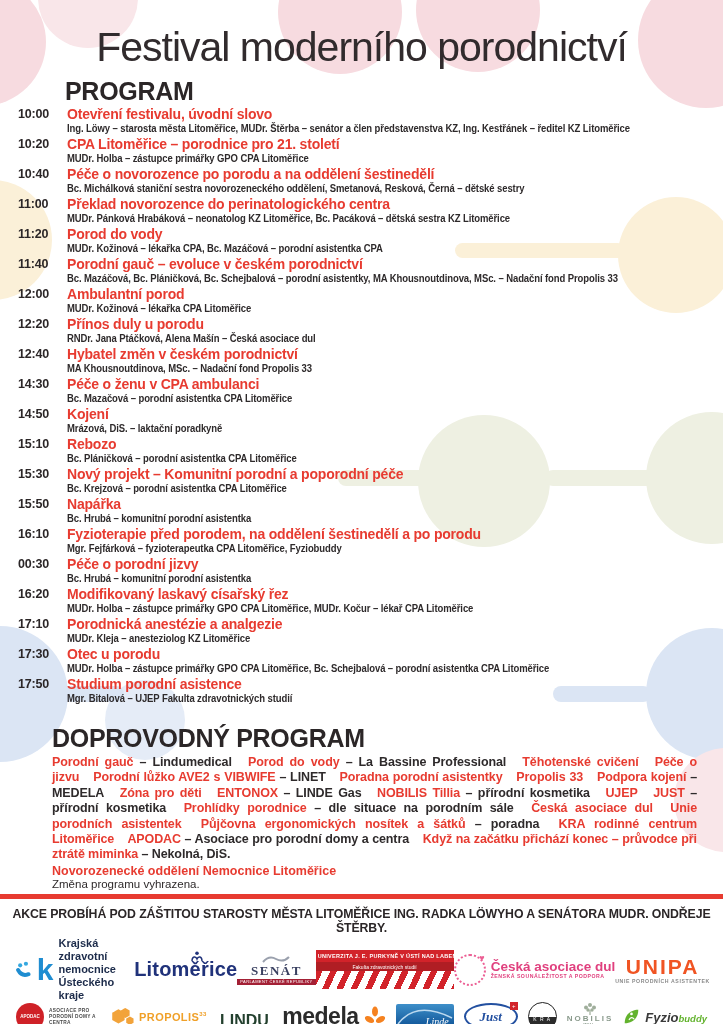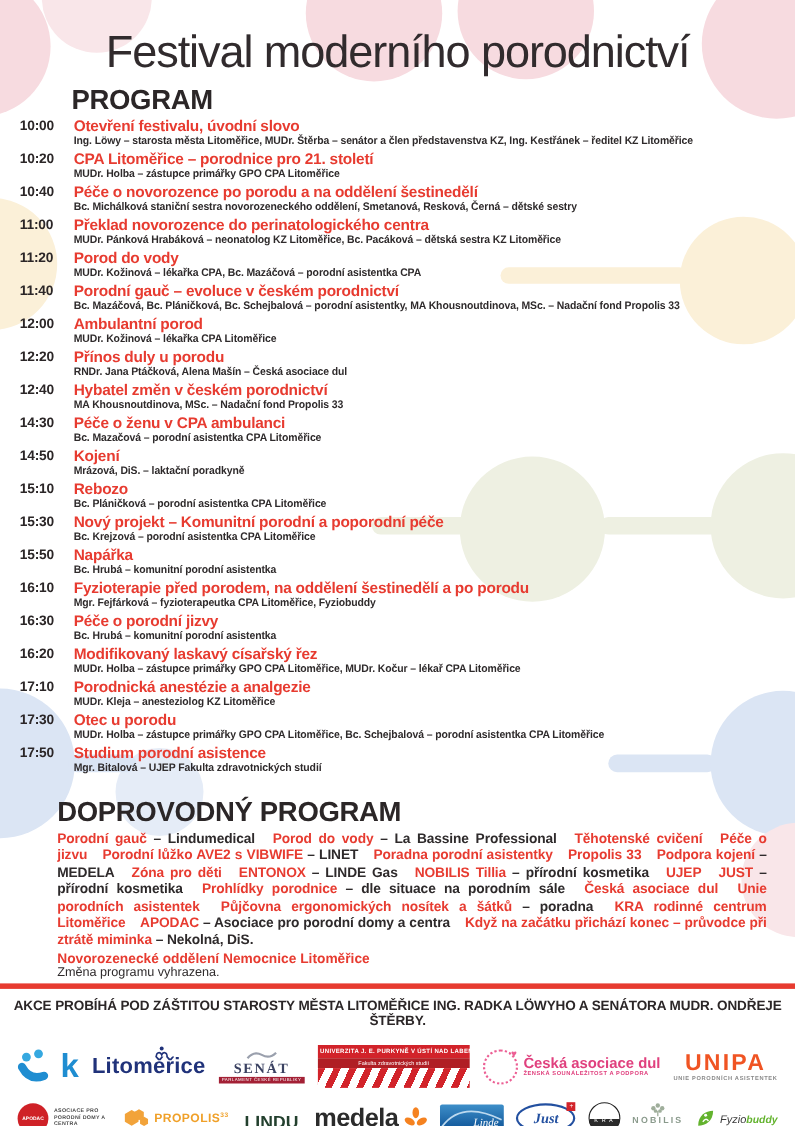--- a/index.html
+++ b/index.html
@@ -92,21 +92,21 @@
   .medela-name{font-size:23px;font-weight:800;color:#2b2b2b;letter-spacing:-0.5px;}
   .linde-box{width:58px;height:25px;border-radius:2px;background:linear-gradient(180deg,#3e8fc9 0%,#0b4f93 100%);position:relative;overflow:hidden;}
   .linde-name{position:absolute;right:5px;bottom:2px;color:#fff;font-size:10px;font-style:italic;font-family:"Liberation Serif",serif;}
   .just-oval{width:50px;height:23px;border:2px solid #2350a0;border-radius:50%;position:relative;display:flex;align-items:center;justify-content:center;}
   .just-name{color:#2350a0;font-size:13px;font-weight:700;font-style:italic;font-family:"Liberation Serif",serif;}
   .just-flag{position:absolute;top:-3px;right:-2px;width:8px;height:8px;background:#d2232a;color:#fff;font-size:6px;line-height:8px;text-align:center;}
   .kra-circle{width:27px;height:27px;border:1.5px solid #222;border-radius:50%;background:linear-gradient(180deg,#ffffff 52%,#2b2b2b 52%);position:relative;}
   .kra-name{position:absolute;left:0;right:0;top:13px;text-align:center;color:#fff;font-size:5px;letter-spacing:1px;}
   .nobilis-name{font-size:8px;font-weight:600;color:#8a9a8c;letter-spacing:2px;}
   .nobilis-sub{font-size:8px;color:#8a9a8c;font-style:italic;font-family:"Liberation Serif",serif;}
-  .fyzio1{font-size:10px;font-weight:400;color:#3a3a3a;font-style:italic;}
+  .fyzio1{font-size:13px;font-weight:700;color:#3a3a3a;font-style:italic;}
   .fyzio2{font-size:9.5px;font-weight:800;color:#63b32e;font-style:italic;}
 </style>
 </head>
 <body>
 
 <div class="layer">
   <div class="circ pink" style="left:-82px;top:-22px;width:128px;height:128px;"></div>
   <div class="circ pink-faint" style="left:38px;top:-52px;width:100px;height:100px;"></div>
   <div class="circ pink" style="left:278px;top:-50px;width:124px;height:124px;"></div>
   <div class="circ pink" style="left:416px;top:-52px;width:124px;height:124px;"></div>
@@ -232,21 +232,21 @@
         </div>
       </div>
       <div class="entry">
         <div class="etime">16:10</div>
         <div>
           <div class="etitle">Fyzioterapie před porodem, na oddělení šestinedělí a po porodu</div>
           <div class="espeakers">Mgr. Fejfárková – fyzioterapeutka CPA Litoměřice, Fyziobuddy</div>
         </div>
       </div>
       <div class="entry">
-        <div class="etime">16:30</div>
+        <div class="etime">00:30</div>
         <div>
           <div class="etitle">Péče o porodní jizvy</div>
           <div class="espeakers">Bc. Hrubá – komunitní porodní asistentka</div>
         </div>
       </div>
       <div class="entry">
         <div class="etime">16:20</div>
         <div>
           <div class="etitle">Modifikovaný laskavý císařský řez</div>
           <div class="espeakers">MUDr. Holba – zástupce primářky GPO CPA Litoměřice, MUDr. Kočur – lékař CPA Litoměřice</div>
@@ -290,20 +290,24 @@
   <div class="patronage">AKCE PROBÍHÁ POD ZÁŠTITOU STAROSTY MĚSTA LITOMĚŘICE ING. RADKA LÖWYHO A SENÁTORA MUDR. ONDŘEJE ŠTĚRBY.</div>
 
   <div class="sponsor-row row1">
     <div class="logo">
       <svg width="38" height="34" viewBox="0 0 38 34">
         <circle cx="8" cy="8" r="4" fill="#35a8e0"></circle>
         <circle cx="19" cy="5" r="4" fill="#35a8e0"></circle>
         <path d="M4 17 Q11 30 24 25" stroke="#1f8dd1" stroke-width="7.5" fill="none" stroke-linecap="round"></path>
       </svg>
       <span class="kz-k">k</span>
+      <span class="kz-text">
+        <span>Krajská zdravotní</span><br>
+        <span>nemocnice Ústeckého kraje</span>
+      </span>
     </div>
     <div class="logo lito">
       <svg width="14" height="11" viewBox="0 0 14 11">
         <circle cx="7" cy="2.2" r="1.8" fill="#20327a"></circle>
         <path d="M2 10 C2 5 6 5 7 8 C8 5 12 5 12 10" stroke="#20327a" stroke-width="1.4" fill="none"></path>
       </svg>
       <span>Litoměřice</span>
     </div>
     <div class="vcol">
       <svg width="30" height="10" viewBox="0 0 30 10">

